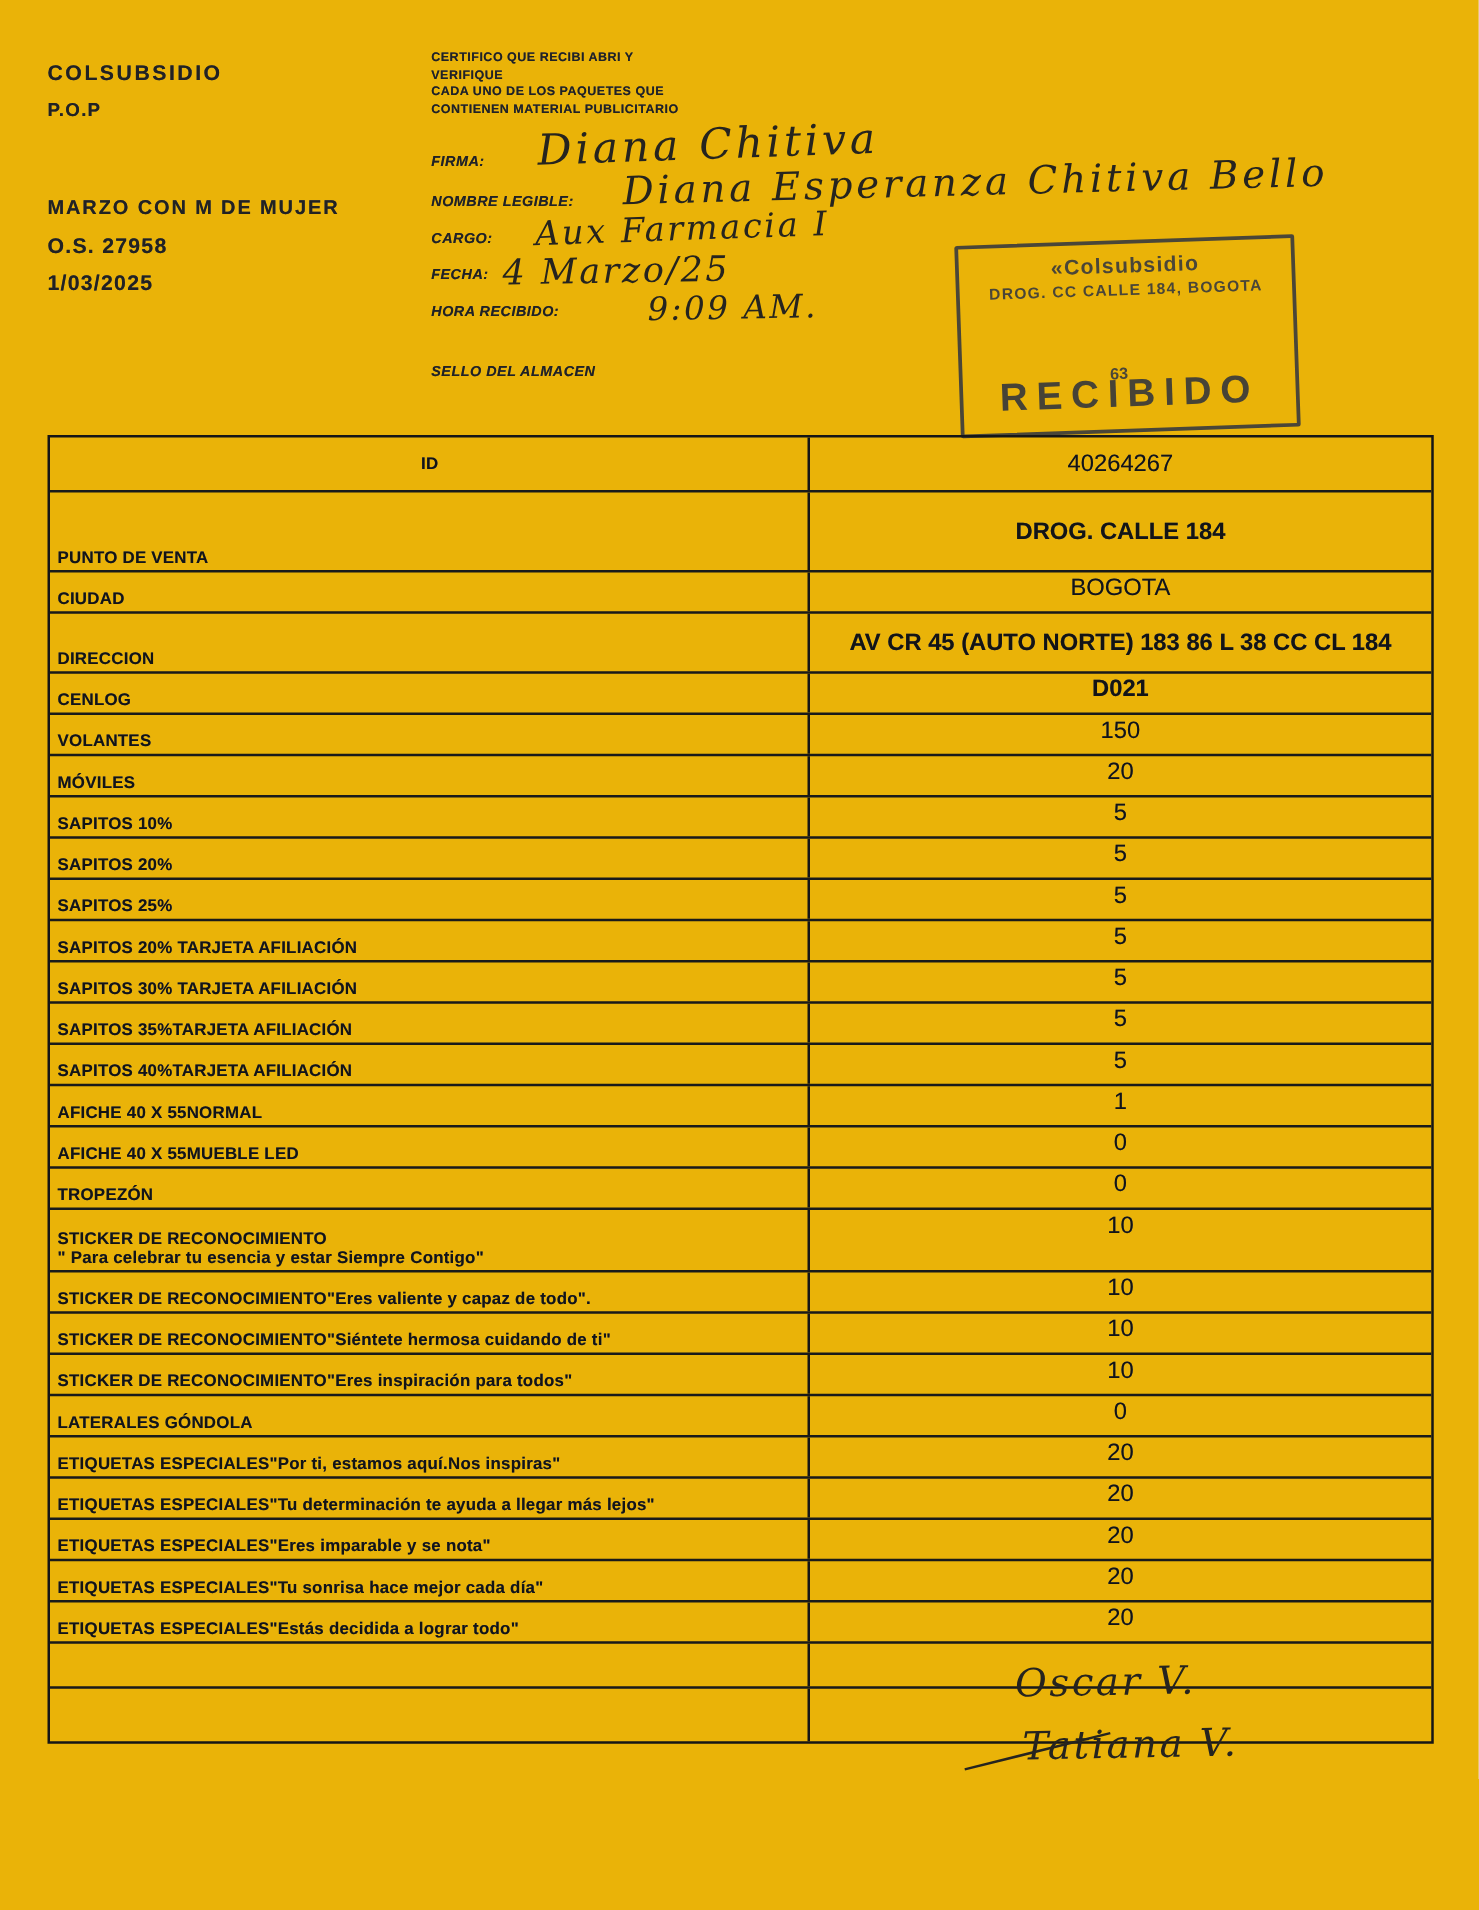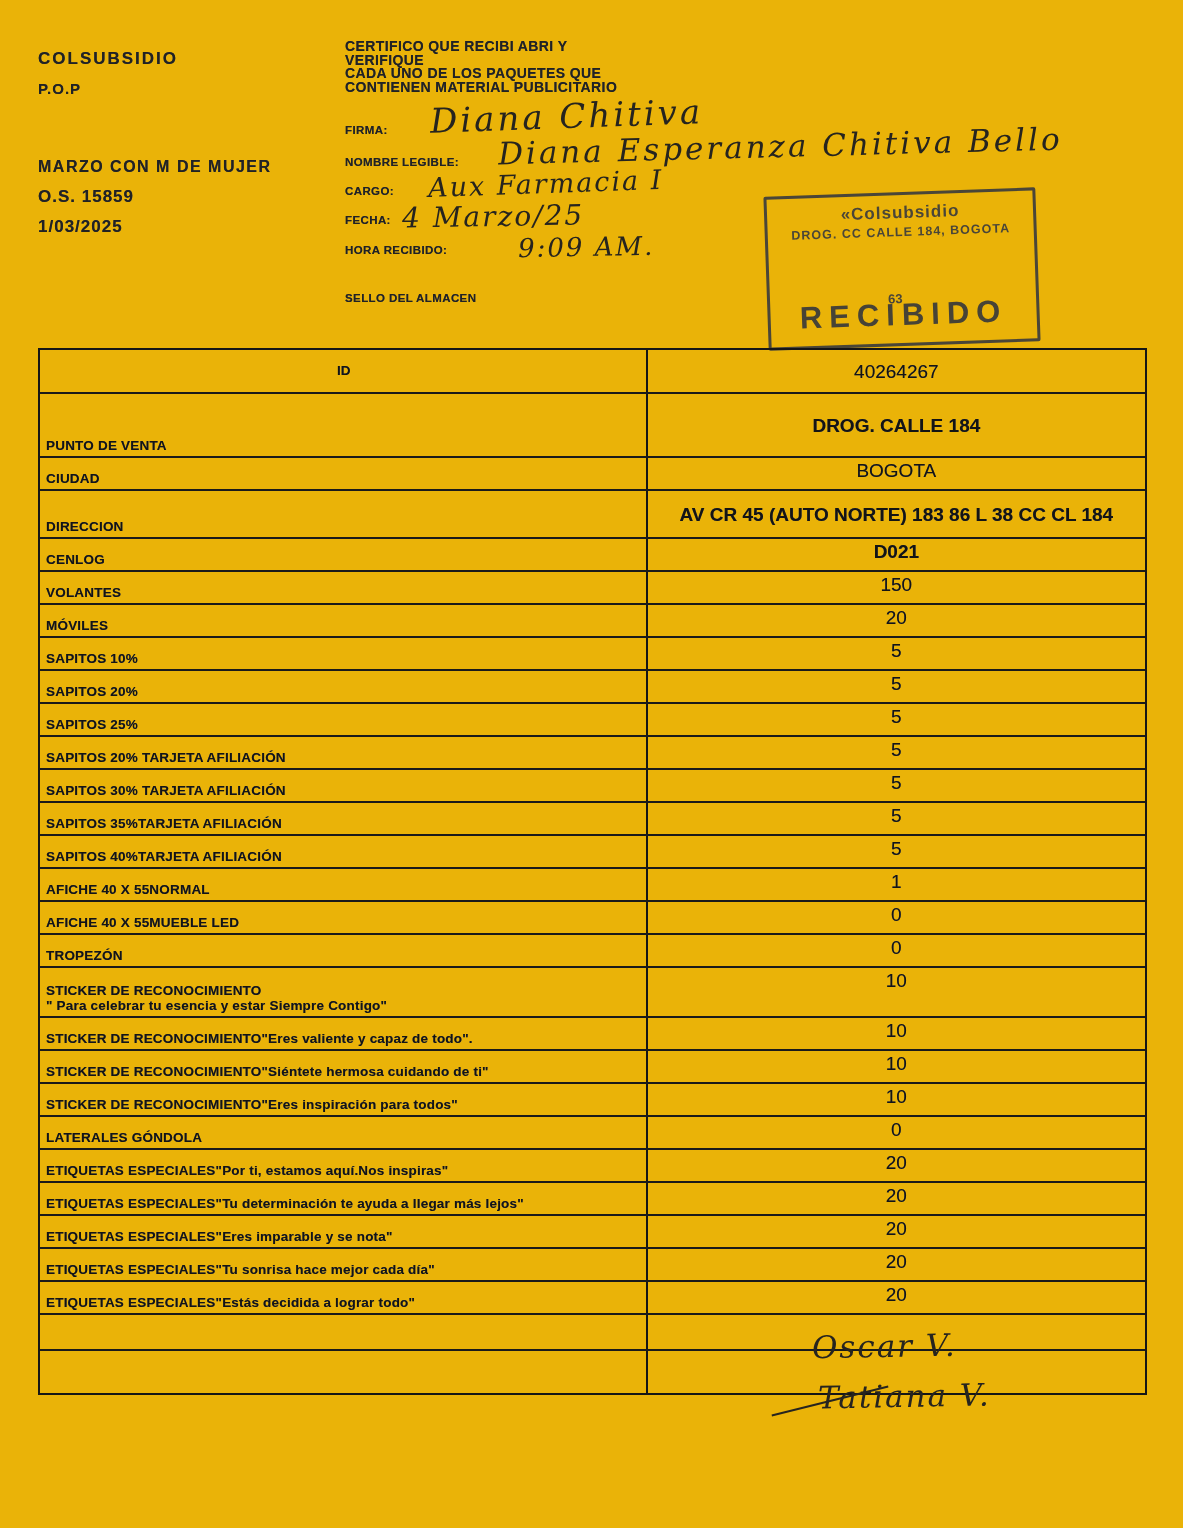--- a/index.html
+++ b/index.html
@@ -12,22 +12,22 @@
     overflow:hidden;
   }
   
   .print{color:#222;text-shadow:0 0 0.5px #555;}
   .hdr-left{position:absolute;left:38px;top:44px;line-height:30px;}
   .hdr-company{font-size:17px;font-weight:700;letter-spacing:2px;}
   .hdr-pop{font-size:15px;font-weight:700;letter-spacing:1px;}
   .hdr-campaign{font-size:16px;font-weight:700;letter-spacing:1.5px;margin-top:48px;}
   .hdr-os{position:absolute;left:38px;top:182px;font-size:17px;font-weight:700;letter-spacing:1px;line-height:30px;}
 
-  .cert-block{position:absolute;left:345px;top:40px;width:300px;font-size:14px;font-weight:700;line-height:13.5px;letter-spacing:.4px;}
-  .field-label{position:absolute;left:345px;font-size:11.5px;font-weight:700;letter-spacing:.4px;}
+  .cert-block{position:absolute;left:345px;top:40px;width:300px;font-size:10px;font-weight:700;line-height:13.5px;letter-spacing:.4px;}
+  .field-label{position:absolute;left:345px;font-size:11.5px;font-weight:700;letter-spacing:.4px;font-style:italic;}
 
   
   .hand{
     position:absolute;
     font-family:"DejaVu Serif", serif;
     font-style:italic;
     color:#26241f;
     white-space:nowrap;
   }
   .hw-firma{left:430px;top:96px;font-size:34px;transform:rotate(-2deg);letter-spacing:3px;}
@@ -93,21 +93,21 @@
 <body>
 
 <div class="page">
 
   <div class="hdr-left print">
     <div class="hdr-company">COLSUBSIDIO</div>
     <div class="hdr-pop">P.O.P</div>
     <div class="hdr-campaign">MARZO CON M DE MUJER</div>
   </div>
   <div class="hdr-os print">
-    <div>O.S. 15859</div>
+    <div>O.S. 27958</div>
     <div>1/03/2025</div>
   </div>
 
   <div class="cert-block print">
     <div>CERTIFICO QUE RECIBI ABRI Y</div>
     <div>VERIFIQUE</div>
     <div>CADA UNO DE LOS PAQUETES QUE</div>
     <div>CONTIENEN MATERIAL PUBLICITARIO</div>
   </div>
 

